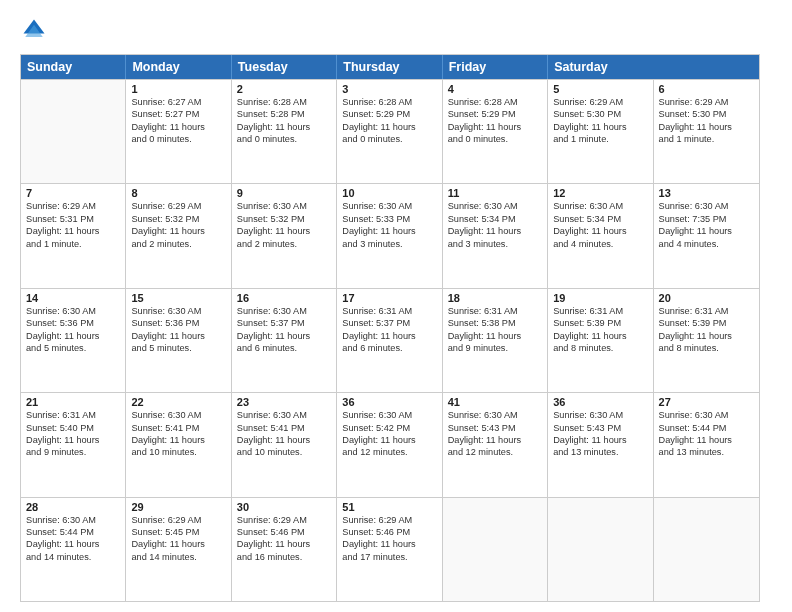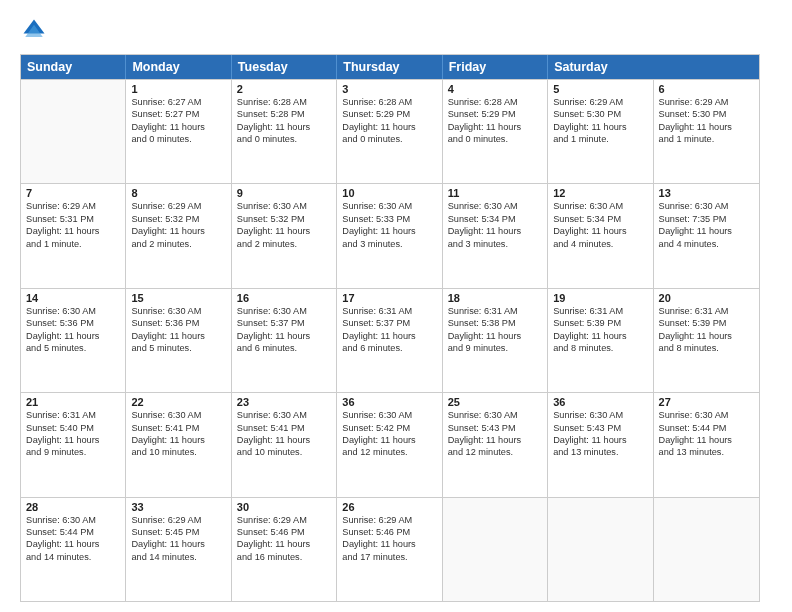--- a/index.html
+++ b/index.html
@@ -321,21 +321,21 @@
             <span class="cell-line">and 10 minutes.</span>
           </div>
           <div class="cal-cell">
             <span class="day-num">36</span>
             <span class="cell-line">Sunrise: 6:30 AM</span>
             <span class="cell-line">Sunset: 5:42 PM</span>
             <span class="cell-line">Daylight: 11 hours</span>
             <span class="cell-line">and 12 minutes.</span>
           </div>
           <div class="cal-cell">
-            <span class="day-num">25</span>
+            <span class="day-num">41</span>
             <span class="cell-line">Sunrise: 6:30 AM</span>
             <span class="cell-line">Sunset: 5:43 PM</span>
             <span class="cell-line">Daylight: 11 hours</span>
             <span class="cell-line">and 12 minutes.</span>
           </div>
           <div class="cal-cell">
             <span class="day-num">36</span>
             <span class="cell-line">Sunrise: 6:30 AM</span>
             <span class="cell-line">Sunset: 5:43 PM</span>
             <span class="cell-line">Daylight: 11 hours</span>
@@ -351,35 +351,35 @@
         </div>
         <div class="cal-row">
           <div class="cal-cell">
             <span class="day-num">28</span>
             <span class="cell-line">Sunrise: 6:30 AM</span>
             <span class="cell-line">Sunset: 5:44 PM</span>
             <span class="cell-line">Daylight: 11 hours</span>
             <span class="cell-line">and 14 minutes.</span>
           </div>
           <div class="cal-cell">
-            <span class="day-num">33</span>
+            <span class="day-num">29</span>
             <span class="cell-line">Sunrise: 6:29 AM</span>
             <span class="cell-line">Sunset: 5:45 PM</span>
             <span class="cell-line">Daylight: 11 hours</span>
             <span class="cell-line">and 14 minutes.</span>
           </div>
           <div class="cal-cell">
             <span class="day-num">30</span>
             <span class="cell-line">Sunrise: 6:29 AM</span>
             <span class="cell-line">Sunset: 5:46 PM</span>
             <span class="cell-line">Daylight: 11 hours</span>
             <span class="cell-line">and 16 minutes.</span>
           </div>
           <div class="cal-cell">
-            <span class="day-num">26</span>
+            <span class="day-num">51</span>
             <span class="cell-line">Sunrise: 6:29 AM</span>
             <span class="cell-line">Sunset: 5:46 PM</span>
             <span class="cell-line">Daylight: 11 hours</span>
             <span class="cell-line">and 17 minutes.</span>
           </div>
           <div class="cal-cell empty"></div>
           <div class="cal-cell empty"></div>
           <div class="cal-cell empty"></div>
         </div>
       </div>

